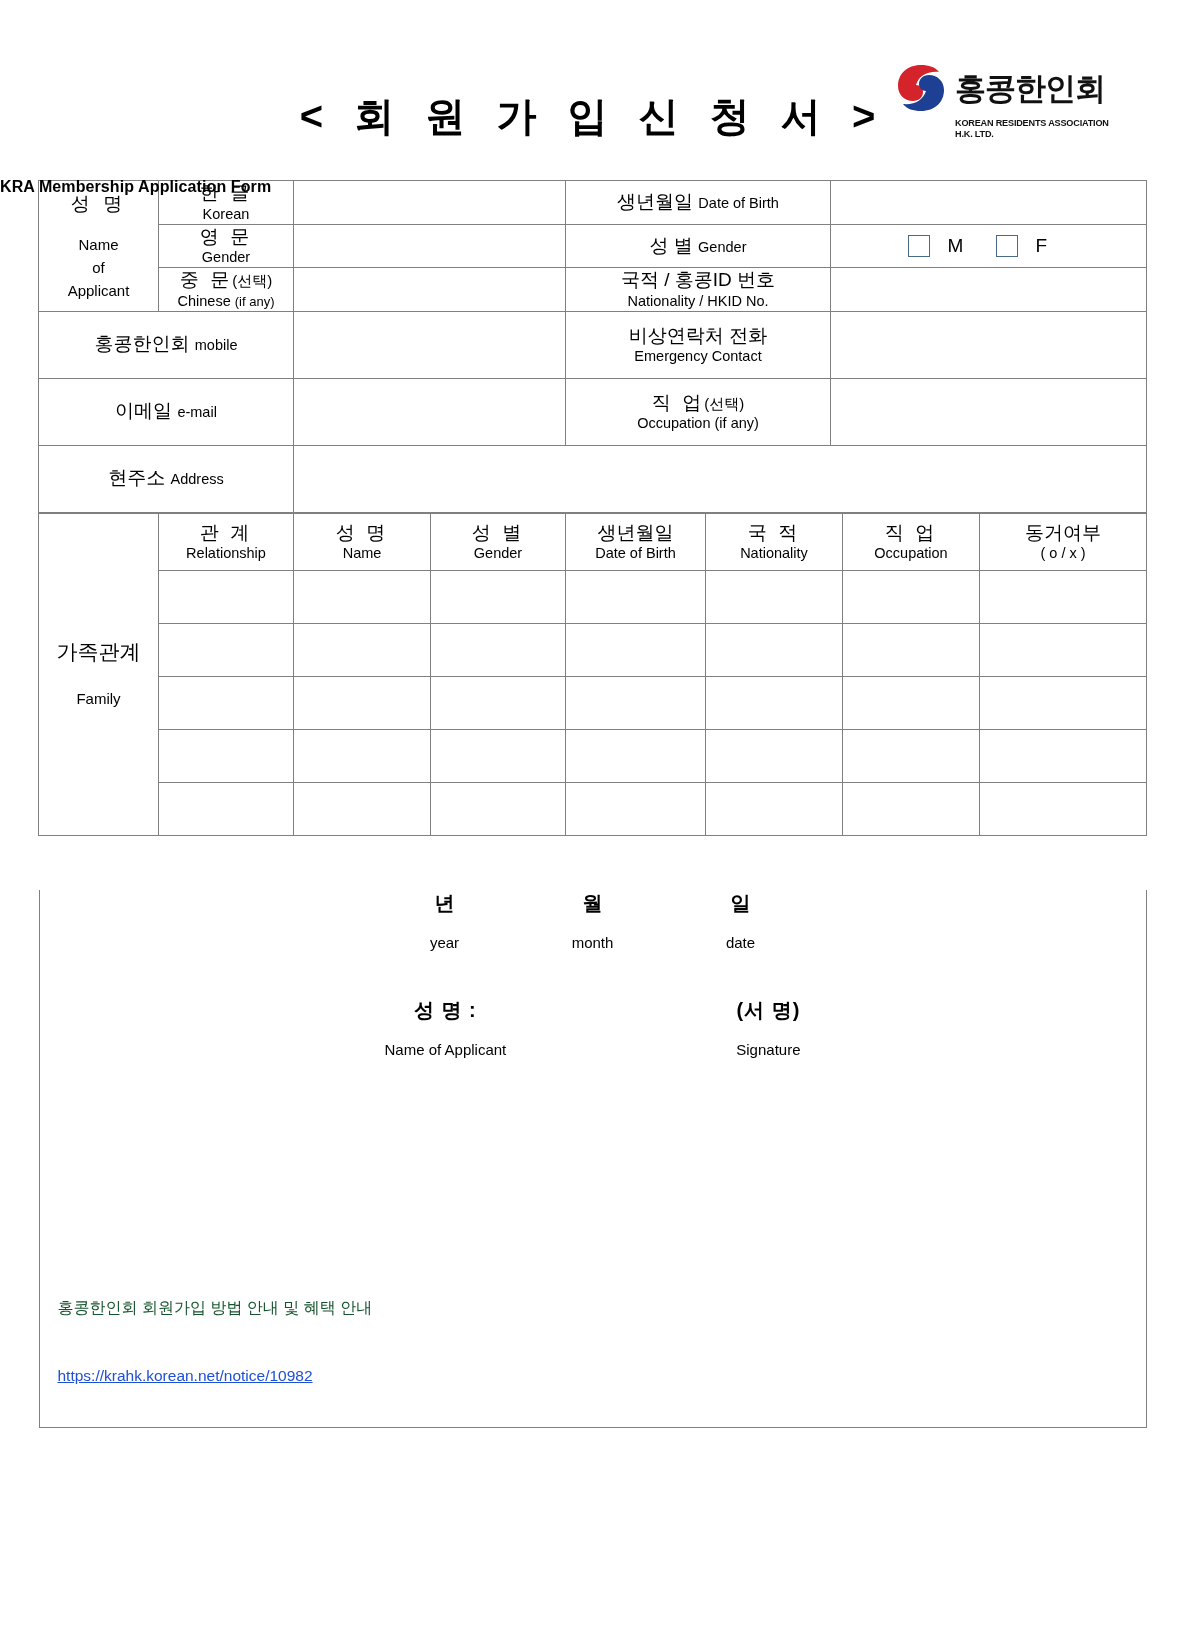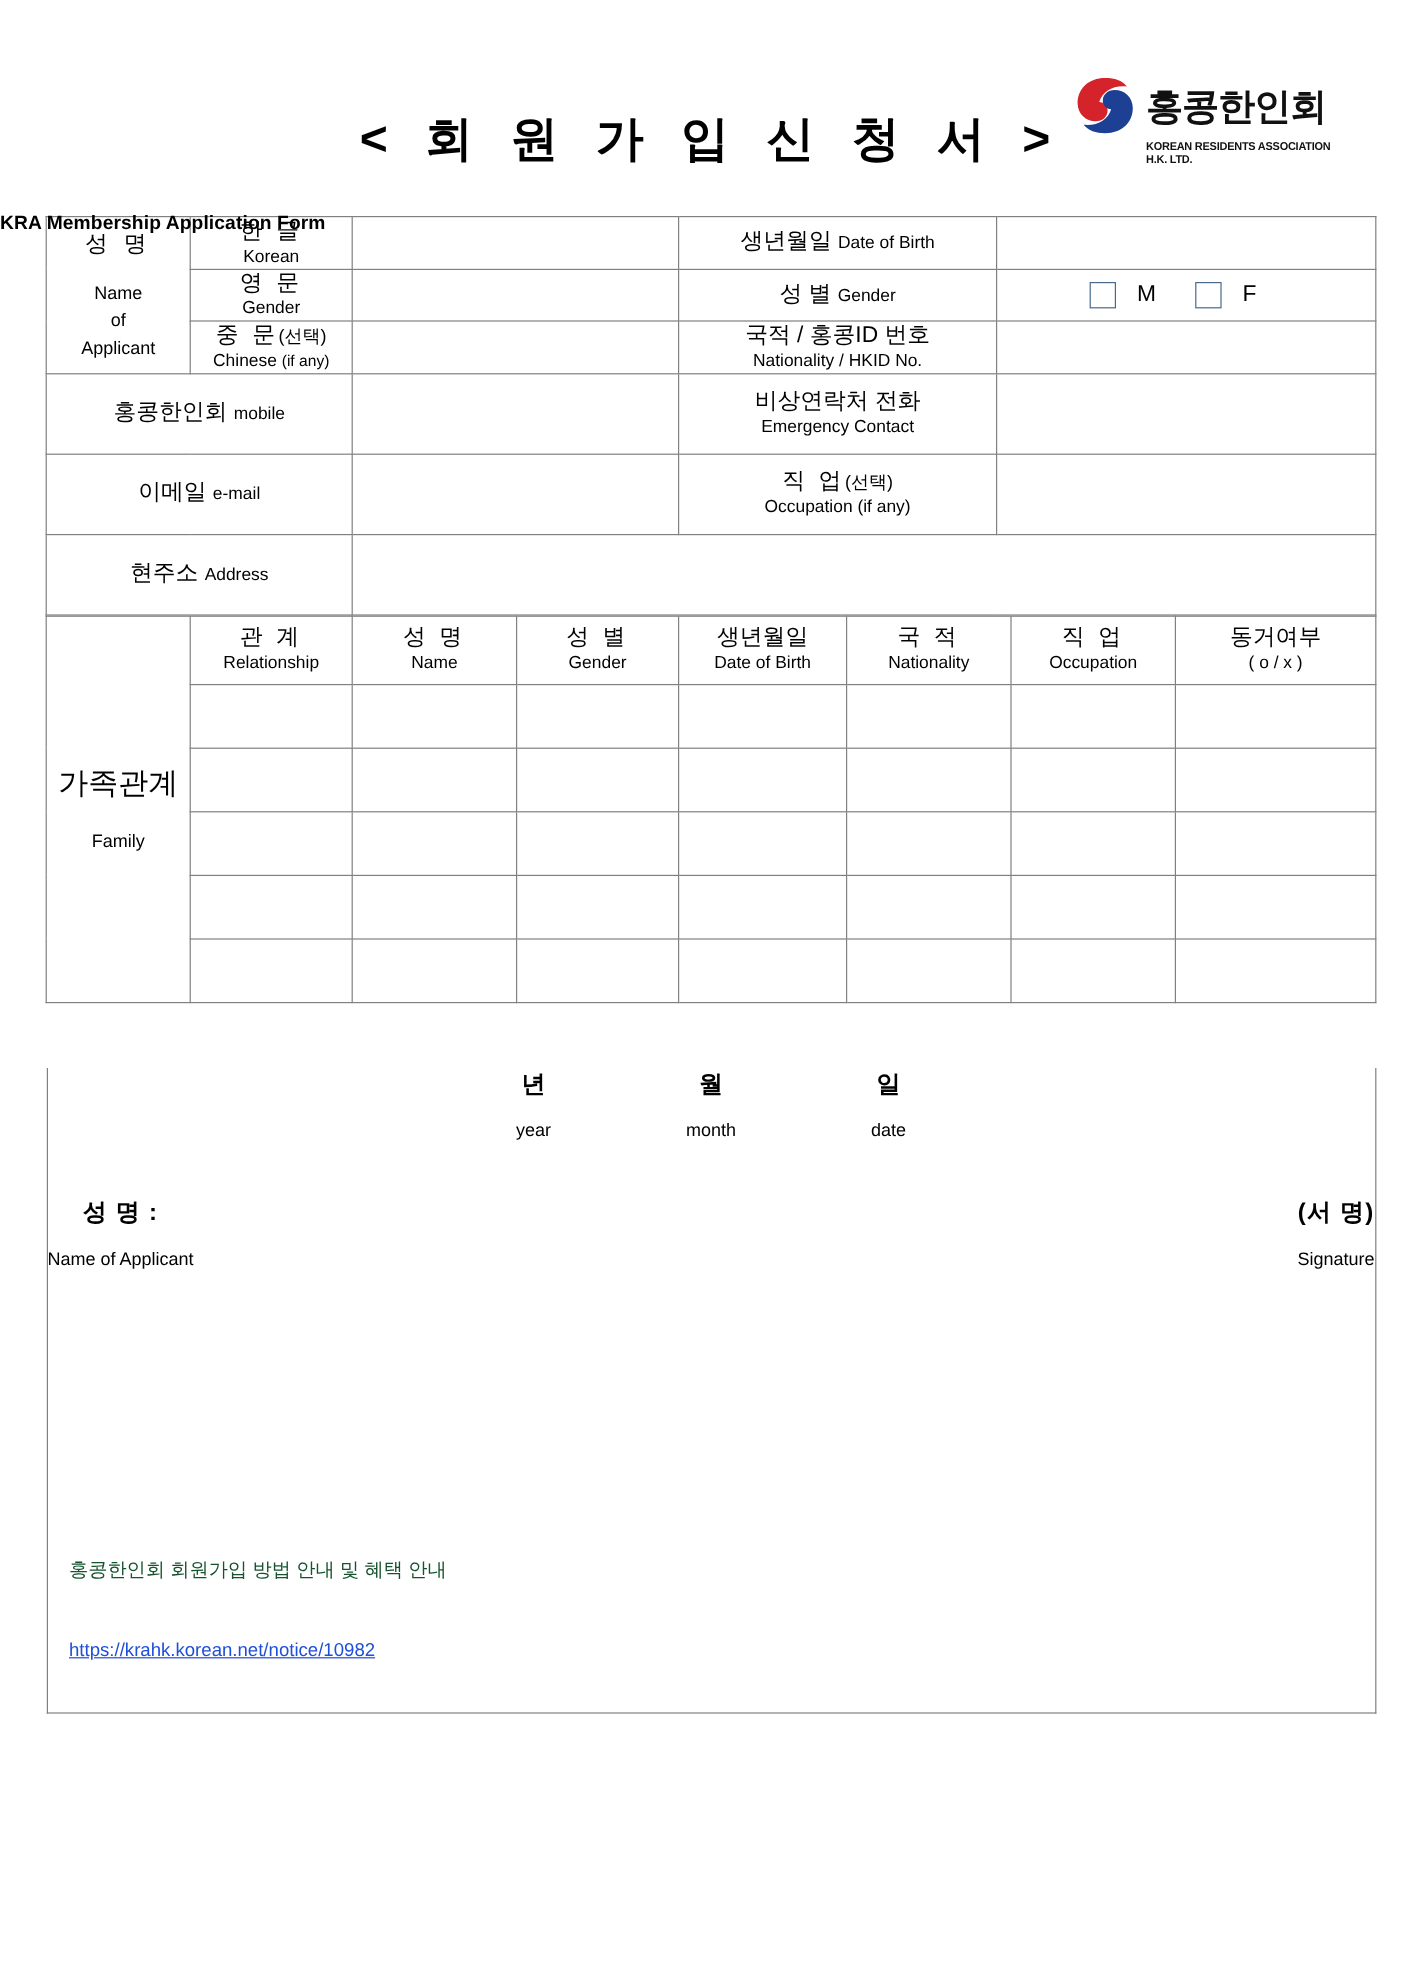--- a/index.html
+++ b/index.html
@@ -158,24 +158,25 @@
   .gender-pair {
     display: flex;
     align-items: center;
     gap: 18px;
   }
 
   .family-label {
     line-height: 1.5;
   }
   .family-label .big {
-    font-size: 25px;
+    font-size: 21px;
     letter-spacing: 0px;
     display: block;
     margin-bottom: 18px;
+    font-family: Liberation Mono, monospace;
   }
   .family-label .small {
     font-size: 15px;
     display: block;
   }
 
   .blank-row td { height: 52px; }
 
   
   .declaration {
@@ -205,21 +206,21 @@
     justify-content: center;
     gap: 88px;
     margin-top: 54px;
   }
   .date-item { text-align: center; width: 60px; }
   .date-item .ko2 { font-size: 20px; font-weight: bold; display: block; }
   .date-item .en2 { font-size: 15px; display: block; margin-top: 17px; }
 
   .sign-row {
     display: flex;
-    justify-content: space-between;
+    justify-content: center;
     gap: 230px;
     margin-top: 46px;
   }
   .sign-item { text-align: center; }
   .sign-item .ko2 { font-size: 20px; font-weight: bold; display: block; letter-spacing: 1px; }
   .sign-item .en2 { font-size: 15px; display: block; margin-top: 17px; }
 
   .footer-note {
     position: absolute;
     left: 18px;

